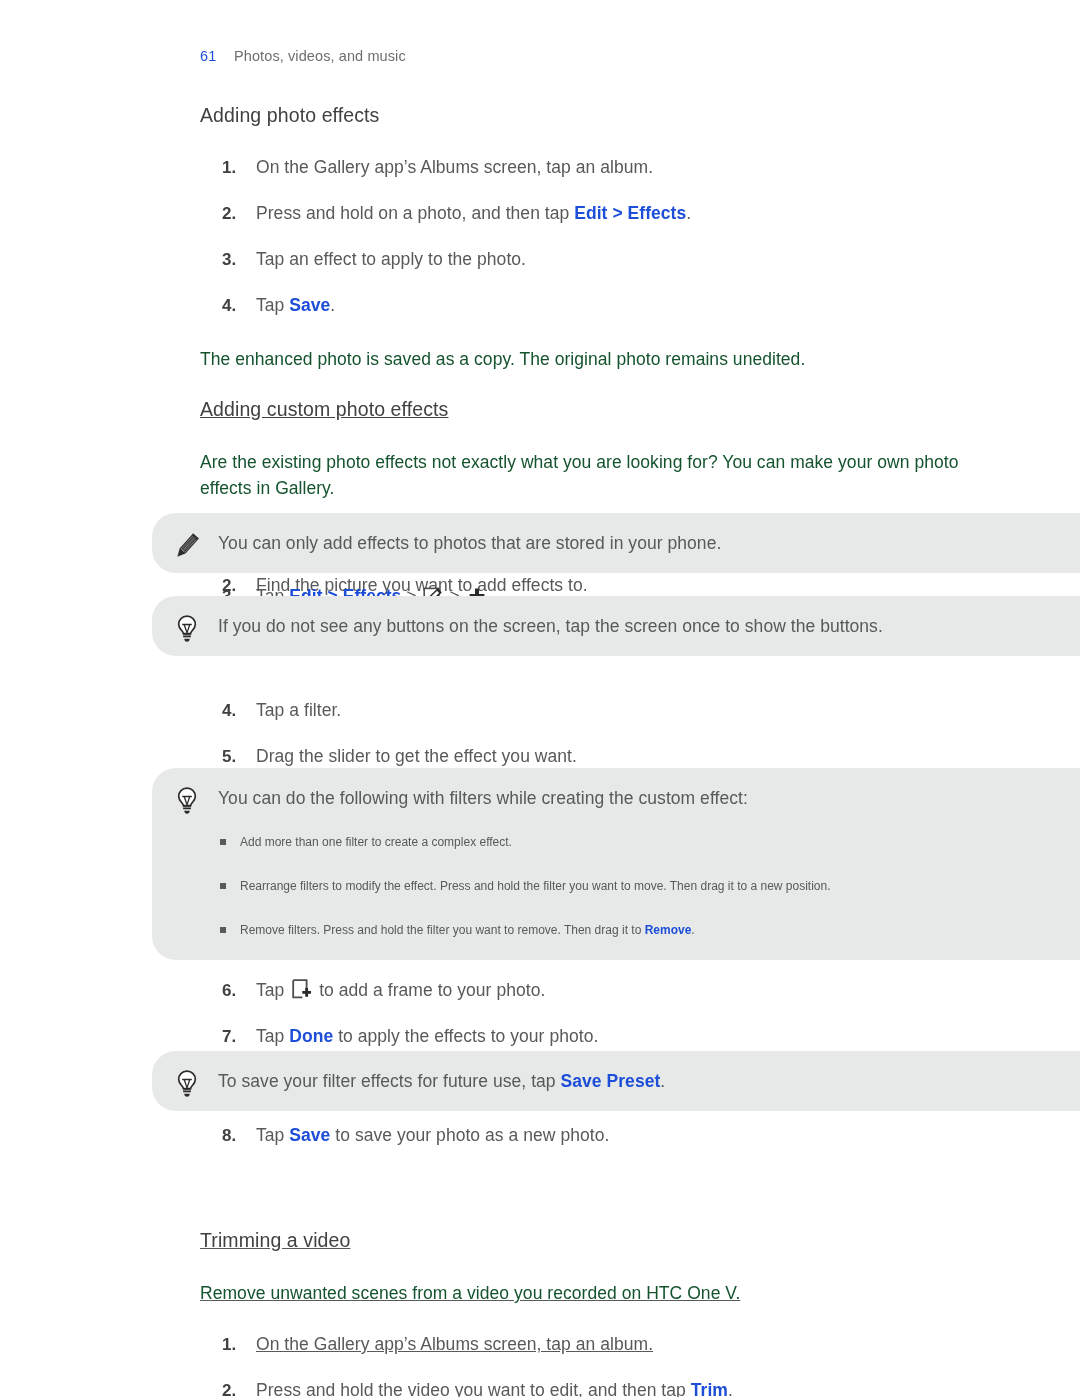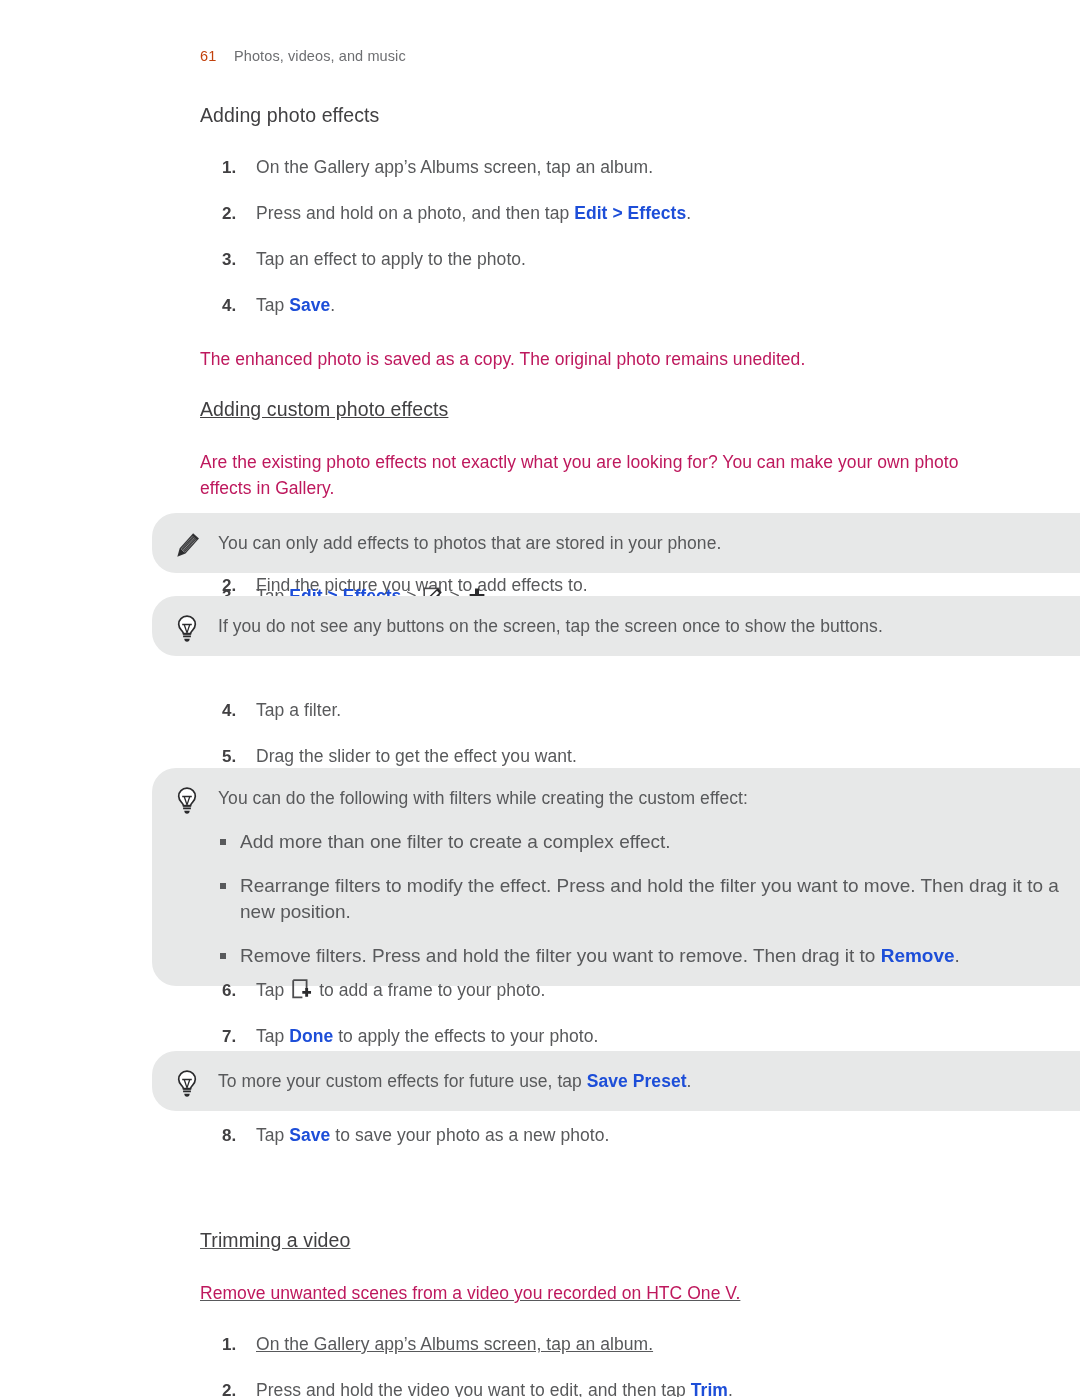--- a/index.html
+++ b/index.html
@@ -29,21 +29,21 @@
     position: absolute;
     top: 48px;
     left: 200px;
     font-size: 14.5px;
     color: #6d6e71;
     letter-spacing: 0.1px;
   }
   .run-head .pg-num {
     display: inline-block;
     width: 34px;
-    color: #c2410c;
+    color: #1d4ed8;
   }
 
   
   .content {
     position: absolute;
     left: 200px;
     top: 104px;
     width: 760px;
   }
 
@@ -52,21 +52,21 @@
     font-weight: normal;
     color: #414042;
     margin: 0 0 28px 0;
     letter-spacing: 0.1px;
   }
 
   p.body {
     font-size: 17.5px;
     line-height: 26px;
     margin: 0 0 26px 0;
-    color: #be185d;
+    color: #14532d;
     letter-spacing: 0.05px;
   }
 
   
   ol.steps {
     list-style: none;
     margin: 0;
     padding: 0;
   }
   ol.steps > li {
@@ -118,21 +118,21 @@
     letter-spacing: 0.05px;
   }
   .callout ul.bul {
     list-style: none;
     margin: 18px 0 0 0;
     padding: 0;
   }
   .callout ul.bul li {
     position: relative;
     padding-left: 22px;
-    font-size: 19px;
+    font-size: 12px;
     line-height: 26px;
     margin-bottom: 18px;
     color: #58595b;
     margin-top: 16px;
   }
   .callout ul.bul li:last-child { margin-bottom: 0; }
   .callout ul.bul li .sqb {
     position: absolute;
     left: 2px;
     top: 10px;
@@ -298,21 +298,21 @@
   <div class="callout" style="top:1051px;">
     <span class="cicon">
       <svg width="34" height="34" viewBox="0 0 34 34">
         <path d="M17 4.2 c-5 0 -8.3 3.6 -8.3 8 0 3.2 1.9 5.1 3.2 6.6 0.9 1.1 1.4 1.8 1.5 2.9 h7.2 c0.1 -1.1 0.6 -1.8 1.5 -2.9 1.3 -1.5 3.2 -3.4 3.2 -6.6 0 -4.4 -3.3 -8 -8.3 -8 z" fill="#ffffff" stroke="#2b2b2d" stroke-width="1.7"></path>
         <path d="M13.1 21.9 h7.8 M13.1 24.3 h7.8" stroke="#2b2b2d" stroke-width="1.7"></path>
         <path d="M14.3 26.7 h5.4 c0 1.8 -1.2 3 -2.7 3 -1.5 0 -2.7 -1.2 -2.7 -3 z" fill="#2b2b2d"></path>
         <path d="M12.2 12.5 h9.6" stroke="#2b2b2d" stroke-width="1.5"></path>
         <path d="M14.2 12.5 l2.8 8.4 M19.8 12.5 l-2.8 8.4" stroke="#2b2b2d" stroke-width="1.3"></path>
       </svg>
     </span>
-    <p><span>To more your custom effects for future use, tap </span><b>Save Preset</b><span>.</span></p>
+    <p><span>To save your filter effects for future use, tap </span><b>Save Preset</b><span>.</span></p>
   </div>
 
   <div class="content" style="top:1123px;">
     <ol class="steps">
       <li>
         <span class="num">8.</span><span>Tap </span><b>Save</b><span> to save your photo as a new photo.</span>
       </li>
     </ol>
   </div>
 

